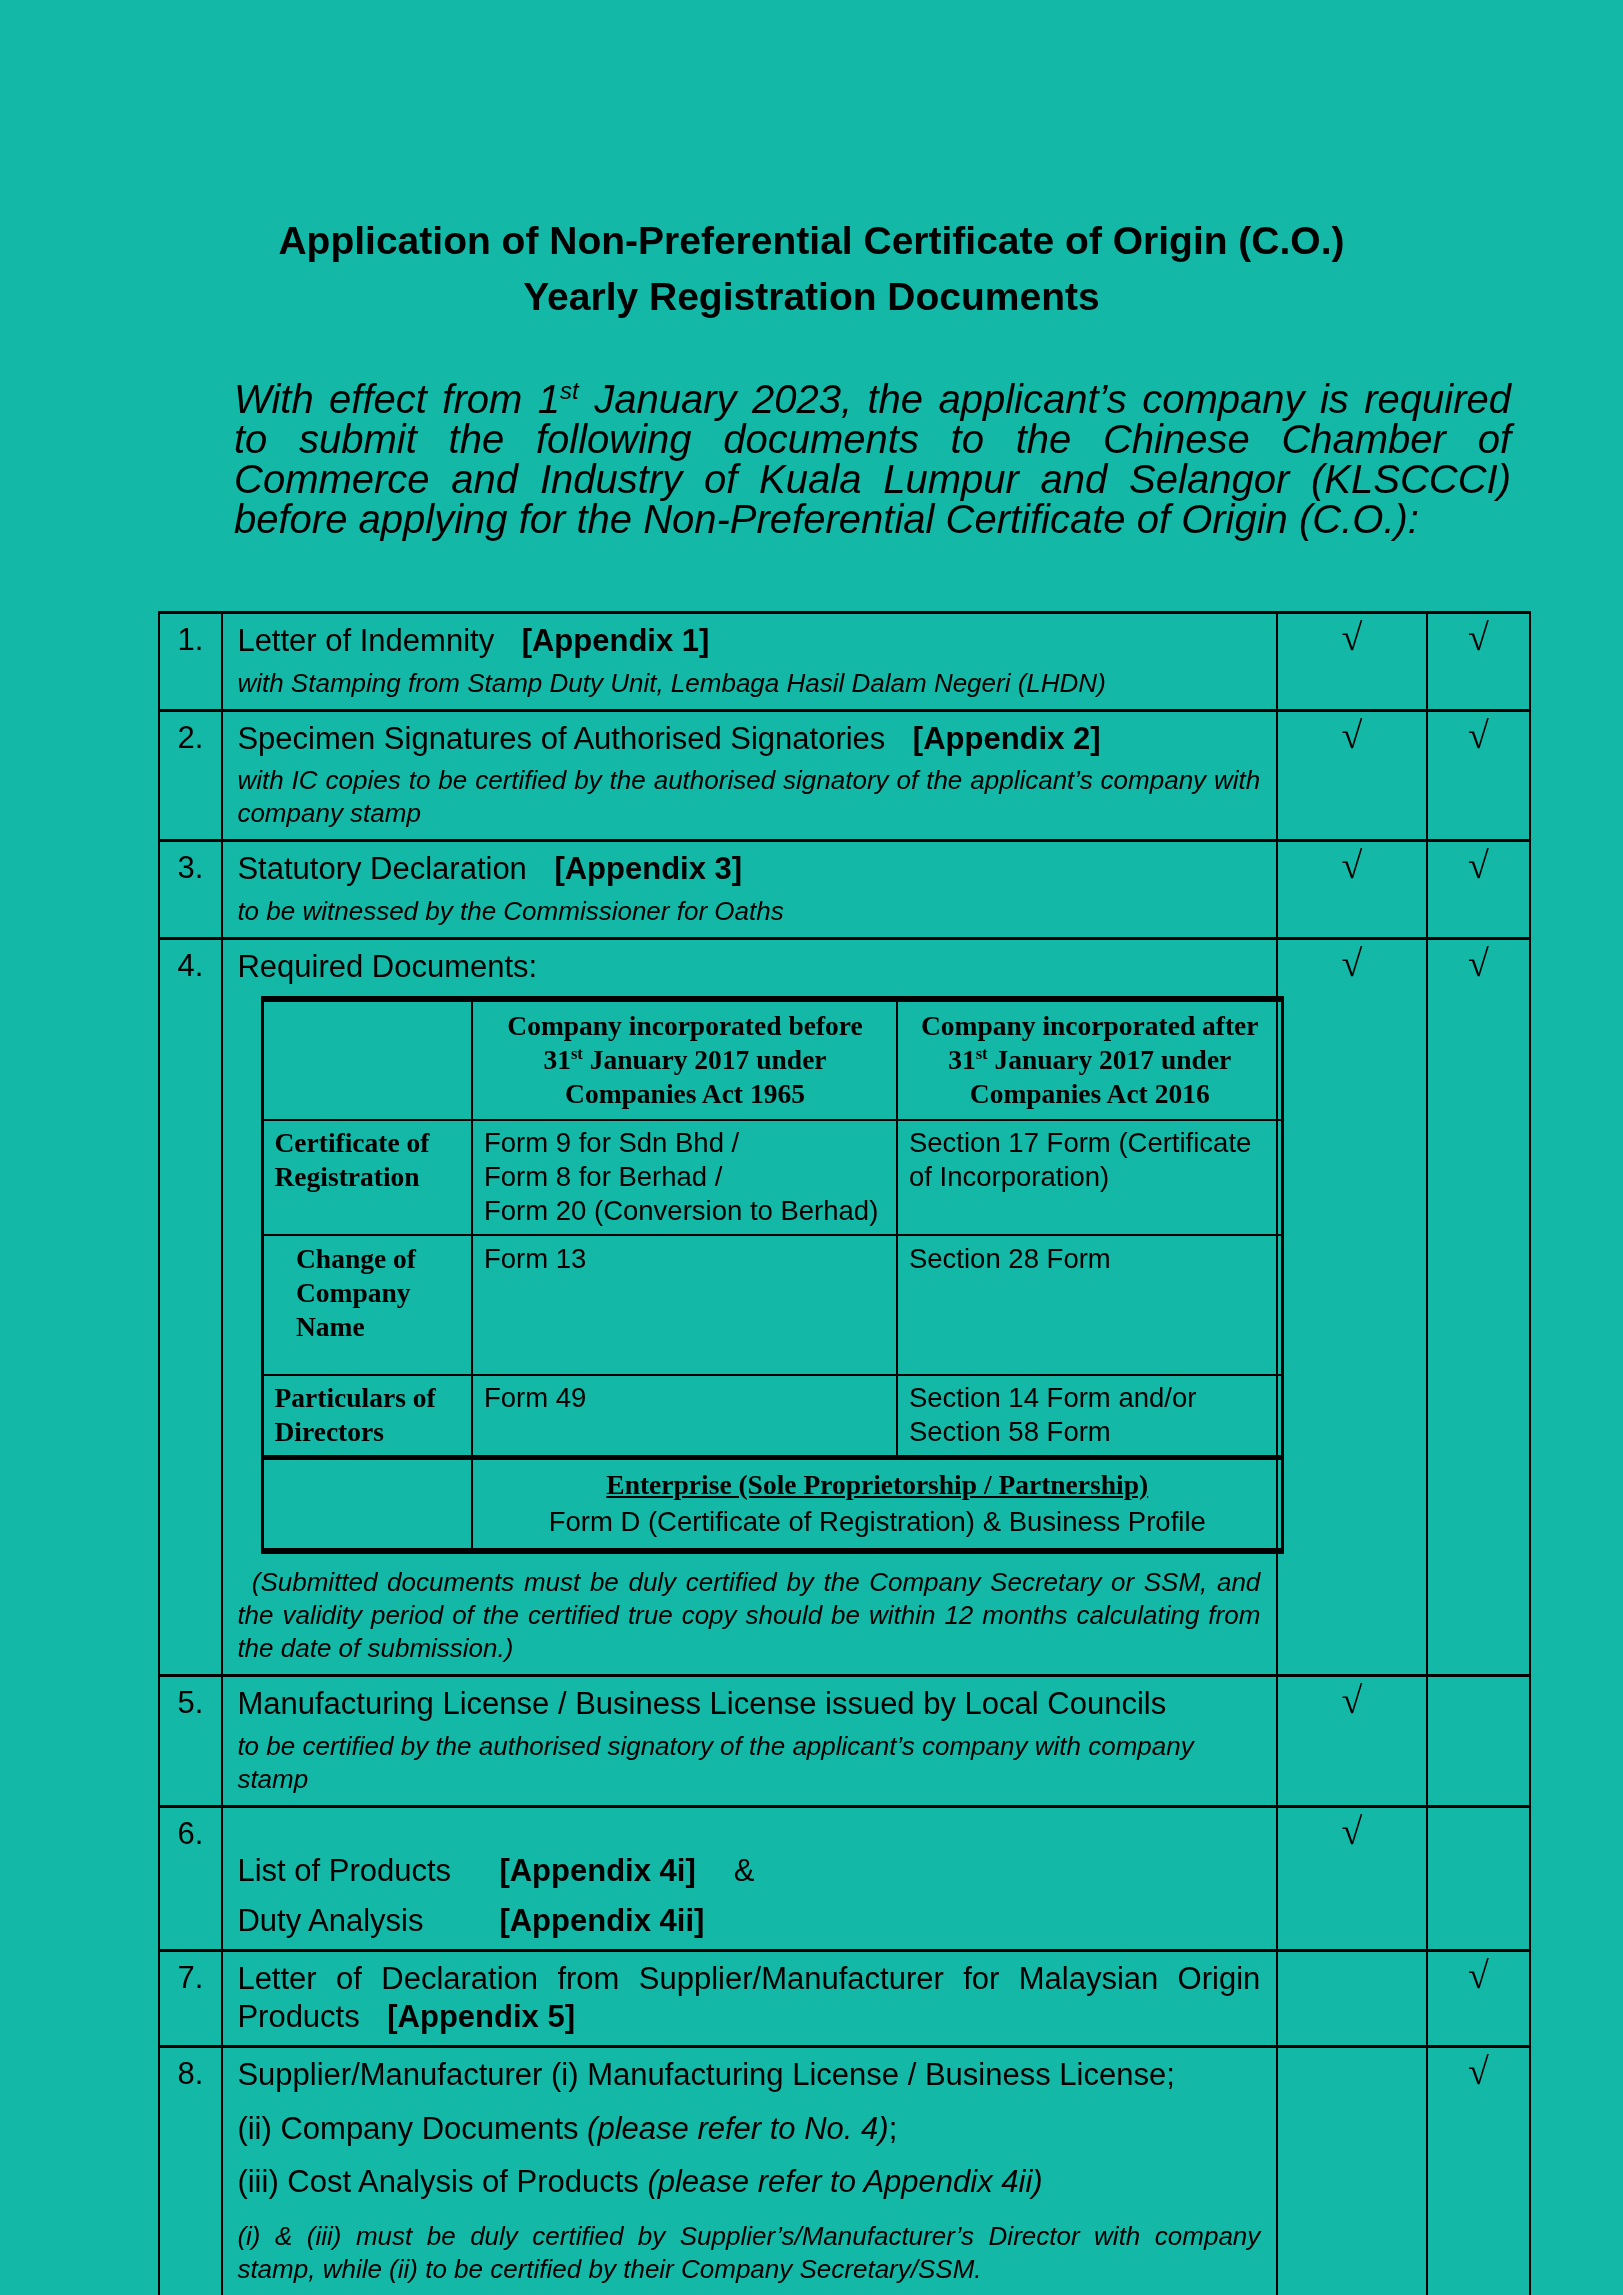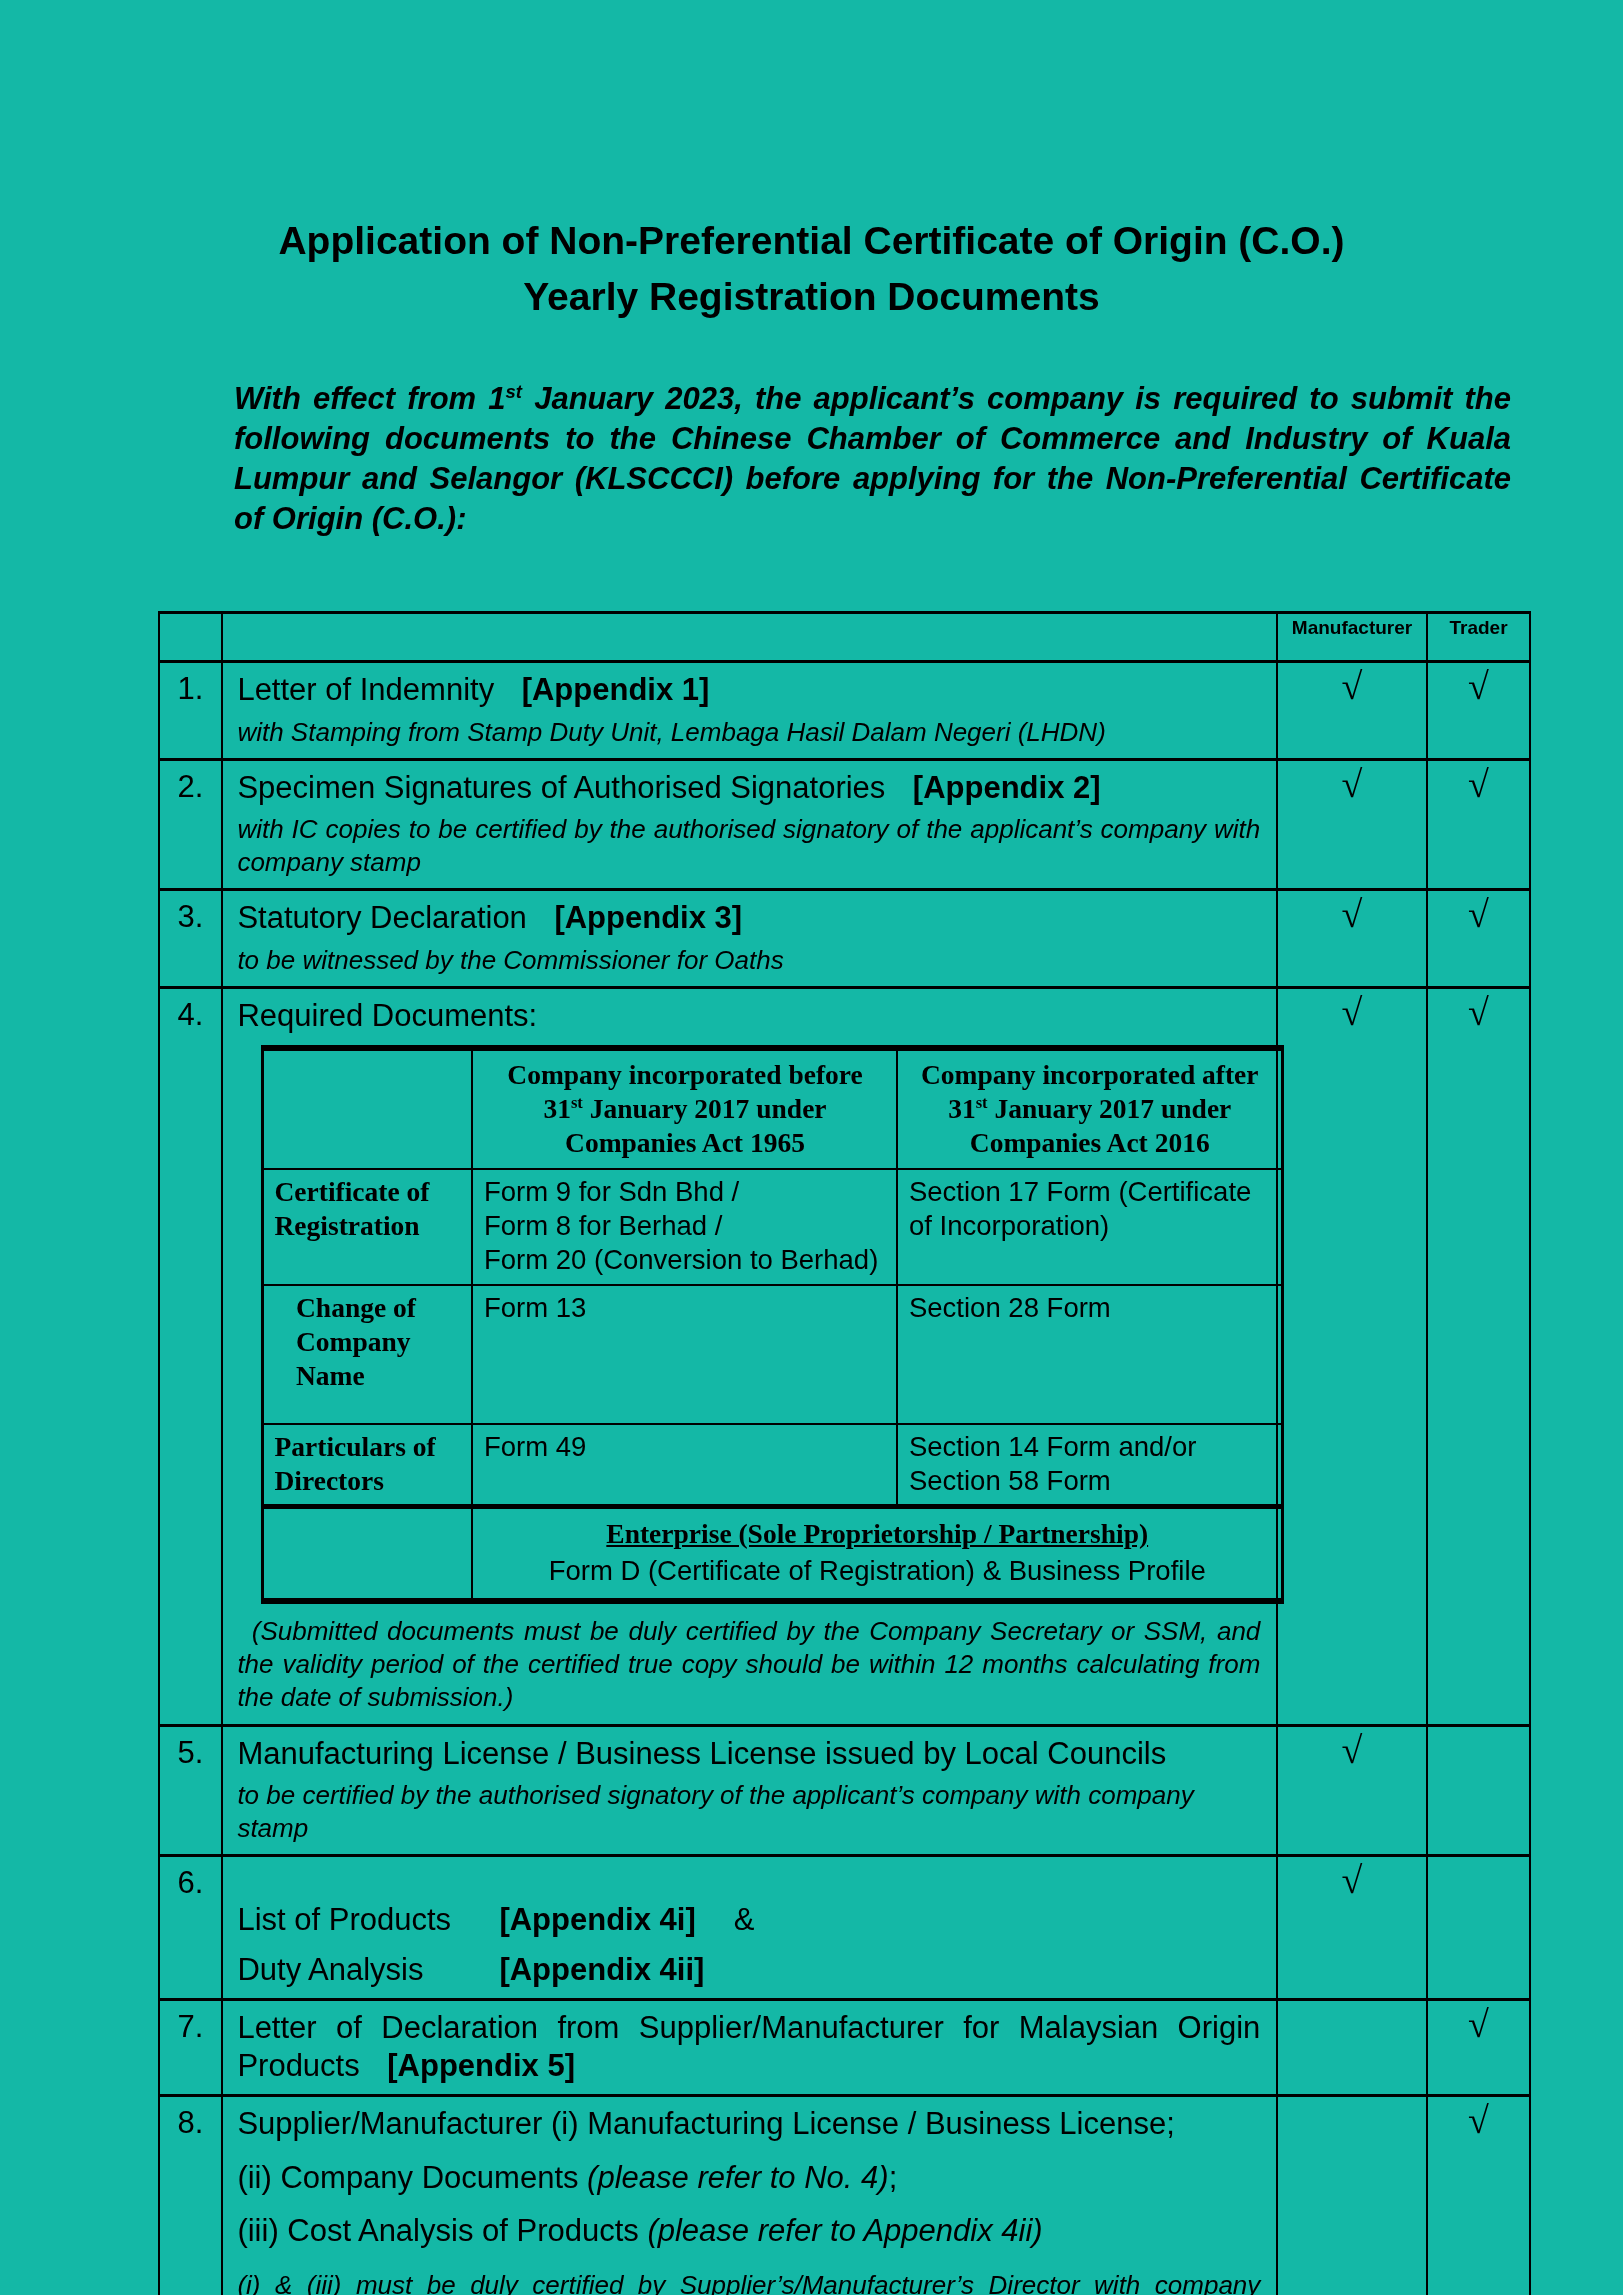--- a/index.html
+++ b/index.html
@@ -20,23 +20,23 @@
     text-align: center;
     font-weight: 700;
     font-size: 39px;
     line-height: 56px;
   }
   .title .tline { display: block; }
 
   
   .intro {
     margin: 54px 112px 0 234px;
-    font-size: 31px;
+    font-size: 40px;
     line-height: 40px;
-    font-weight: 700;
+    font-weight: 400;
     font-style: italic;
     text-align: justify;
   }
 
   
   table.main {
     border-collapse: collapse;
     table-layout: fixed;
     margin: 72px 0 0 158px;
     width: 1372px;
@@ -130,26 +130,20 @@
 
   <table class="main">
     <colgroup>
       <col style="width:63px">
       <col style="width:1055px">
       <col style="width:150px">
       <col style="width:103px">
     </colgroup>
     <tbody>
 
-      <tr>
-        <td class="hdrcell"></td>
-        <td class="hdrcell"></td>
-        <td class="hdrcell">Manufacturer</td>
-        <td class="hdrcell">Trader</td>
-      </tr>
 
       <tr>
         <td class="numcell">1.</td>
         <td class="desc">
           <div class="ttl"><span>Letter of Indemnity</span><span class="apx">[Appendix 1]</span></div>
           <div class="note">with Stamping from Stamp Duty Unit, Lembaga Hasil Dalam Negeri (LHDN)</div>
         </td>
         <td class="chk"><span class="tick">√</span></td>
         <td class="chk"><span class="tick">√</span></td>
       </tr>

